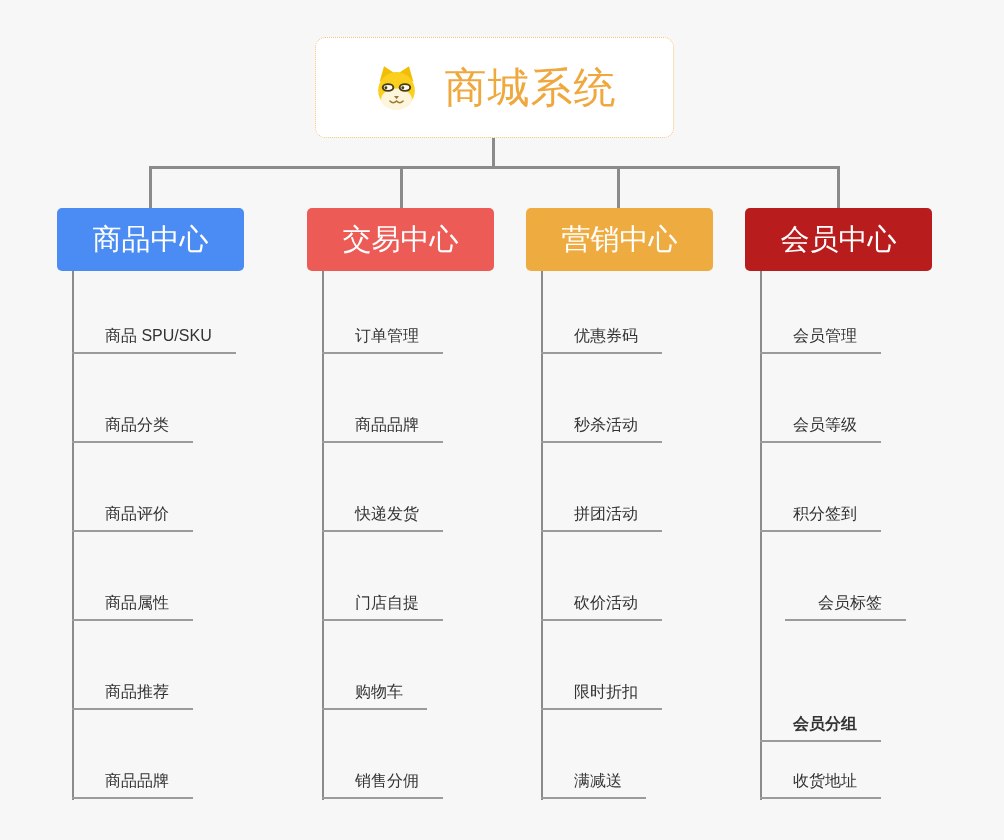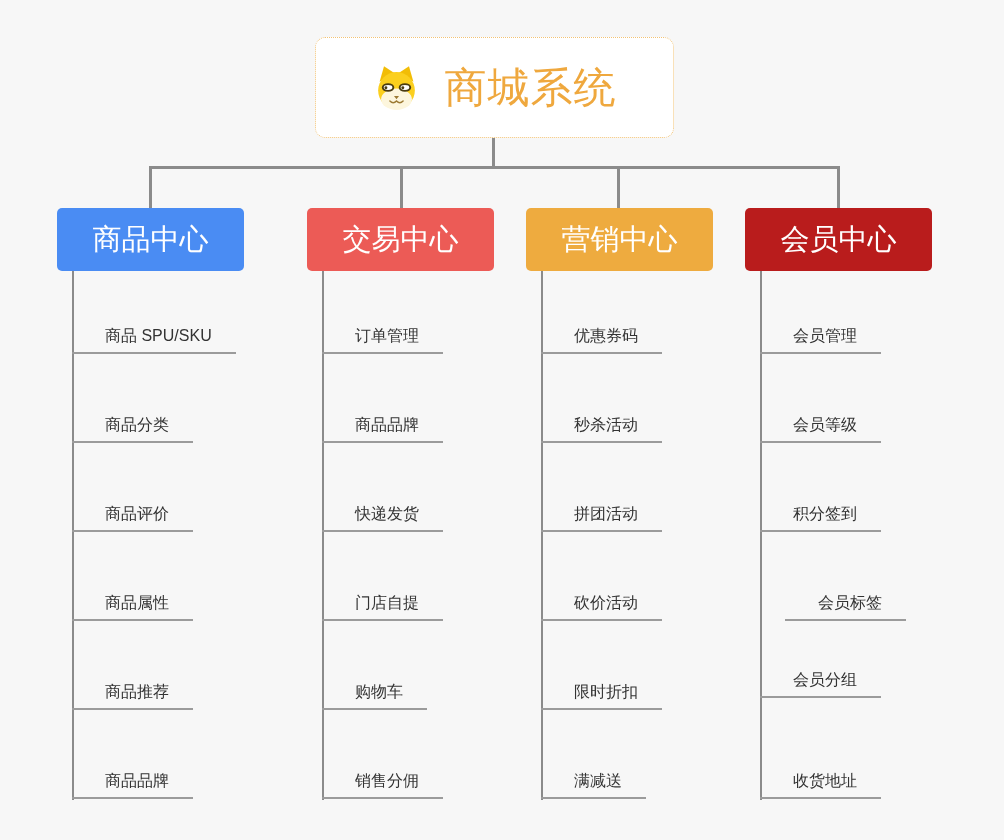--- a/index.html
+++ b/index.html
@@ -132,17 +132,17 @@
       <div class="leaf" style="left: 541px; top: 488px;">拼团活动</div>
       <div class="leaf" style="left: 541px; top: 577px;">砍价活动</div>
       <div class="leaf" style="left: 541px; top: 666px;">限时折扣</div>
       <div class="leaf" style="left: 541px; top: 755px;">满减送</div>
       <div class="branch-box" style="left: 745px; width: 187px; background: #b91c1c;">会员中心</div>
       <div class="trunk" style="left: 760px;"></div>
       <div class="leaf" style="left: 760px; top: 310px;">会员管理</div>
       <div class="leaf" style="left: 760px; top: 399px;">会员等级</div>
       <div class="leaf" style="left: 760px; top: 488px;">积分签到</div>
       <div class="leaf" style="left: 760px; top: 577px; margin-left: 25px;">会员标签</div>
-      <div class="leaf" style="left: 760px; top: 654px;">会员分组</div>
+      <div class="leaf" style="left: 760px; top: 698px; font-weight: bold;">会员分组</div>
       <div class="leaf" style="left: 760px; top: 755px;">收货地址</div>
     </div>
 
 </div>
 
 </body></html>

